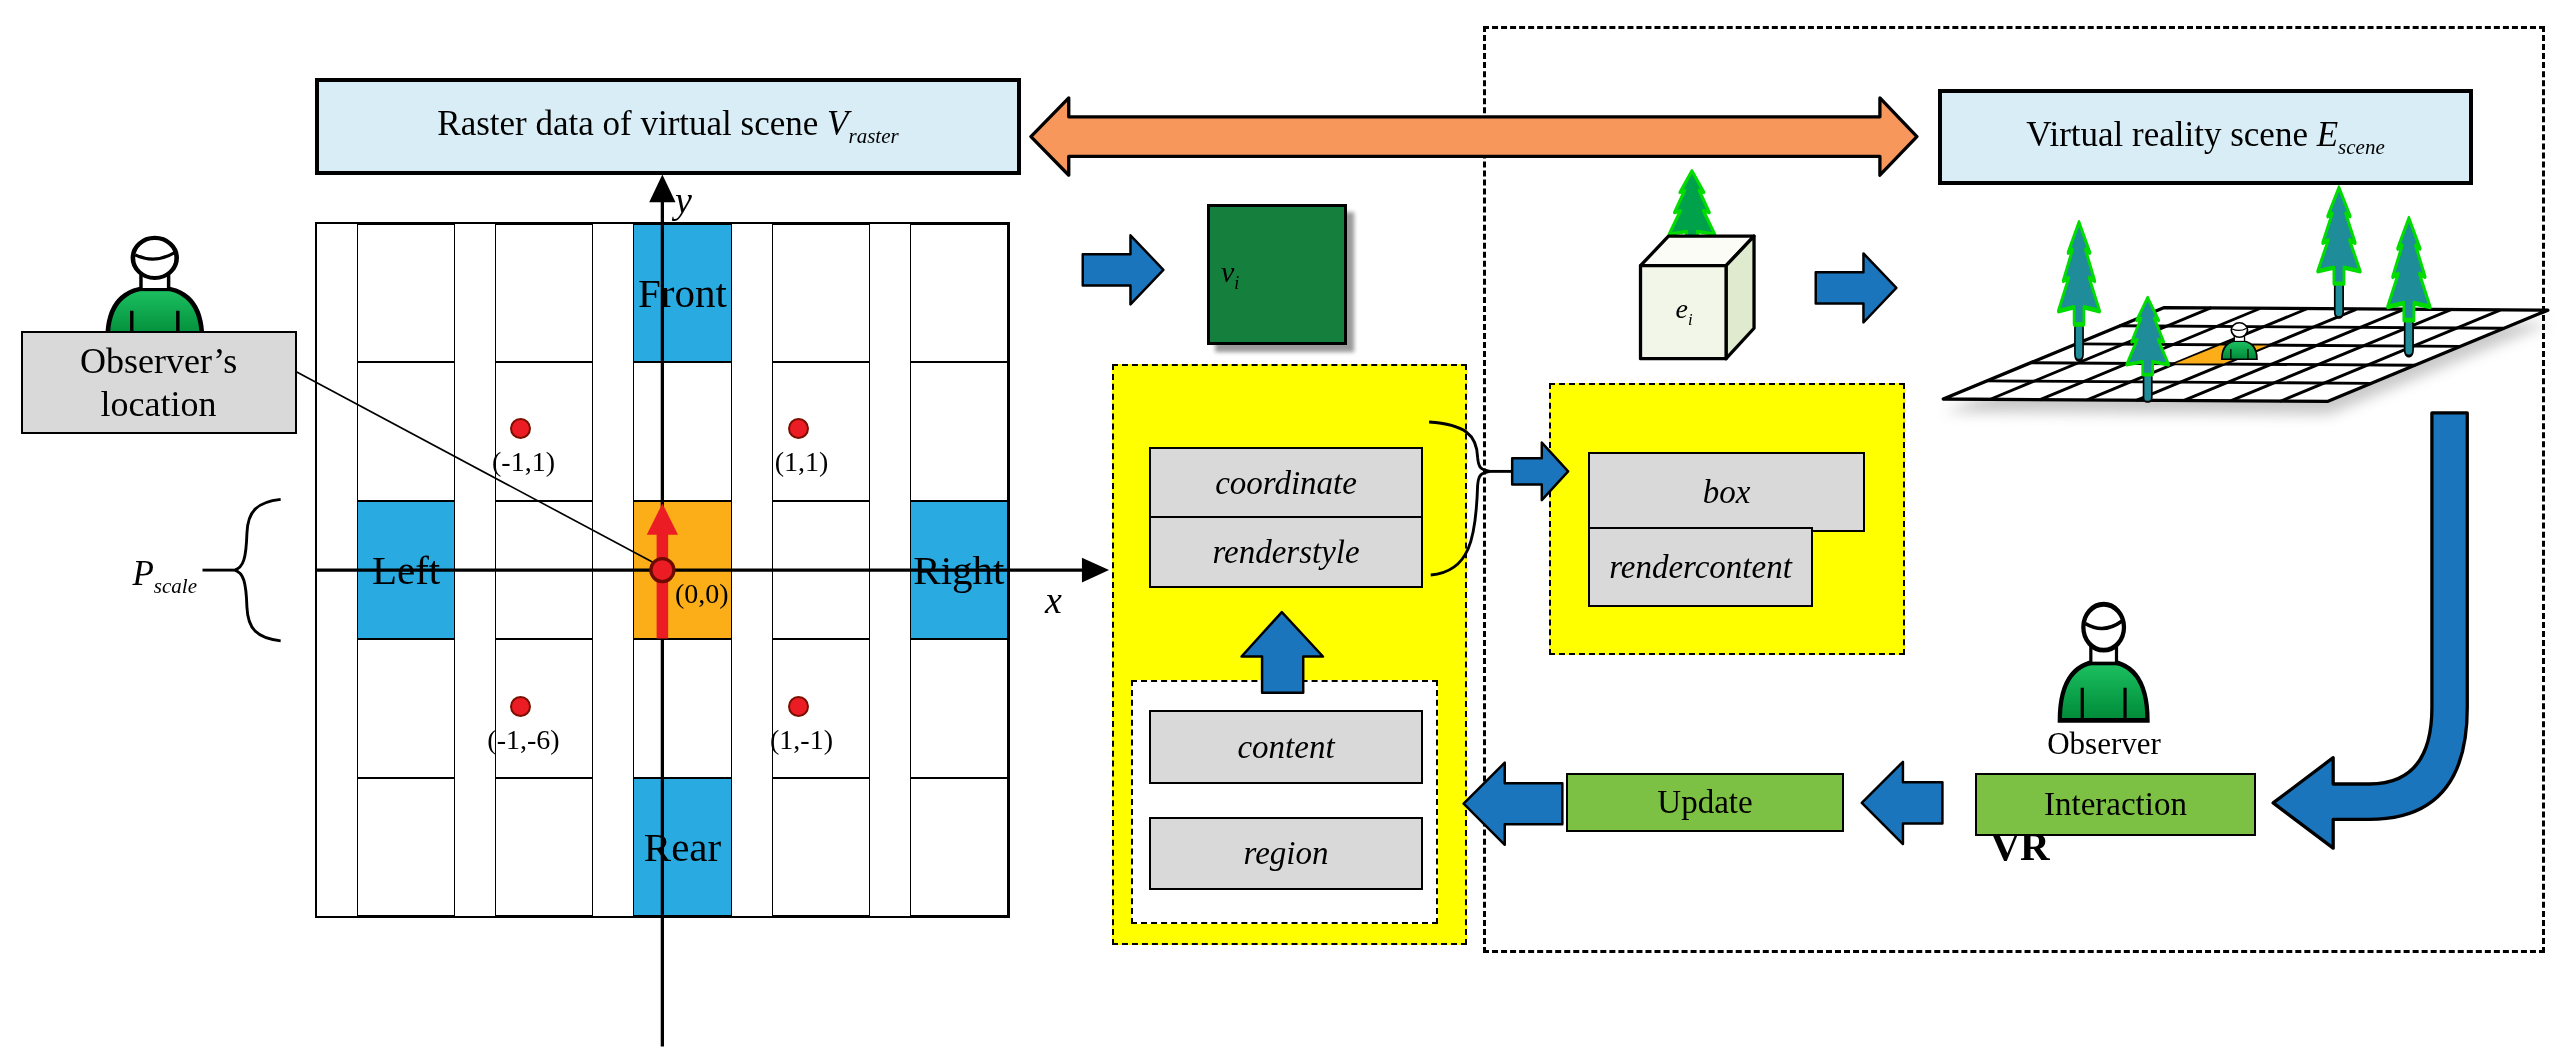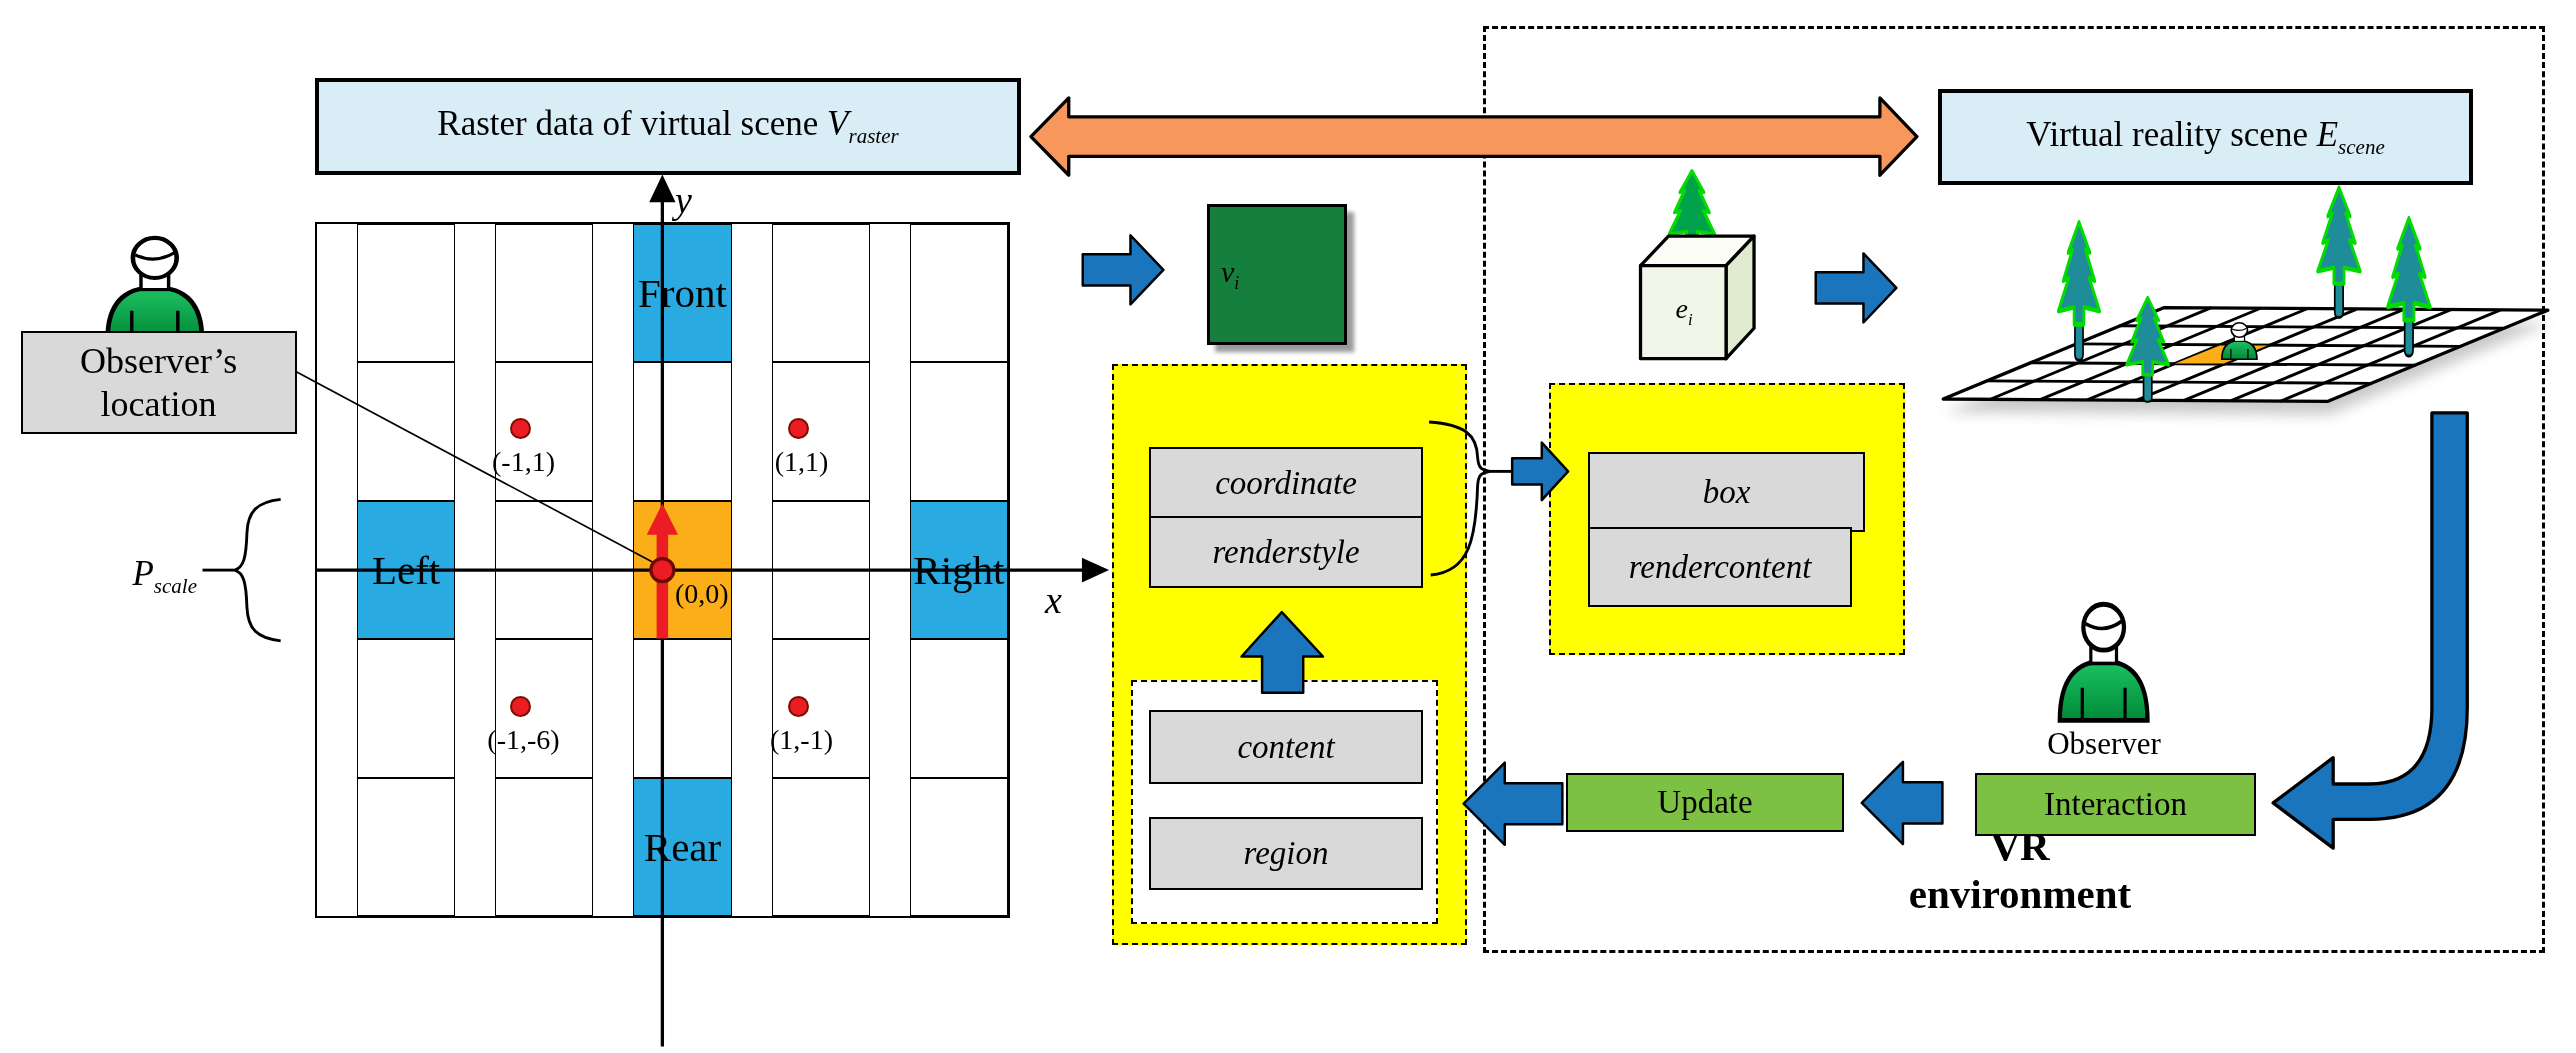--- a/index.html
+++ b/index.html
@@ -235,37 +235,36 @@
     </div>
   <div class="abs graybox" style="left:1149px;top:710px;width:274px;height:74px;">
       <span>content</span>
     </div>
   <div class="abs graybox" style="left:1149px;top:817px;width:274px;height:73px;">
       <span>region</span>
     </div>
   <div class="abs graybox" style="left:1588px;top:417px;width:277px;height:80px;margin-top:35px;">
       <span>box</span>
     </div>
-  <div class="abs graybox" style="left:1588px;top:527px;width:264px;height:80px;">
+  <div class="abs graybox" style="left:1588px;top:527px;width:225px;height:80px;">
       <span>rendercontent</span>
     </div>
 
   <div class="abs lbl" style="left:1641px;top:293px;width:86px;text-align:center;font-size:28px;font-style:italic;"><span>e</span><sub>i</sub></div>
 
   <div class="abs greenbox" style="left:1566px;top:773px;width:278px;height:59px;">
       <span>Update</span>
     </div>
   <div class="abs greenbox" style="left:1975px;top:773px;width:281px;height:63px;">
       <span>Interaction</span>
     </div>
 
   <div class="abs lbl" style="left:675px;top:178px;font-size:38px;font-style:italic;">y</div>
   <div class="abs lbl" style="left:1045px;top:578px;font-size:38px;font-style:italic;">x</div>
   <div class="abs lbl" style="left:49px;top:546px;width:148px;text-align:right;font-size:35px;font-style:italic;margin-top:8px;"><span>P</span><sub>scale</sub></div>
   <div class="abs lbl" style="left:675px;top:578px;font-size:28px;">(0,0)</div>
   <div class="abs lbl" style="left:2024px;top:726px;width:160px;text-align:center;font-size:31px;">Observer</div>
   <div class="abs" style="left:1843px;top:823px;width:354px;text-align:center;font-size:41px;font-weight:bold;line-height:1.16;">
     <div>VR</div>
-    <div>environment</div>
   </div>
 
 </div>
 
 
 </body></html>

